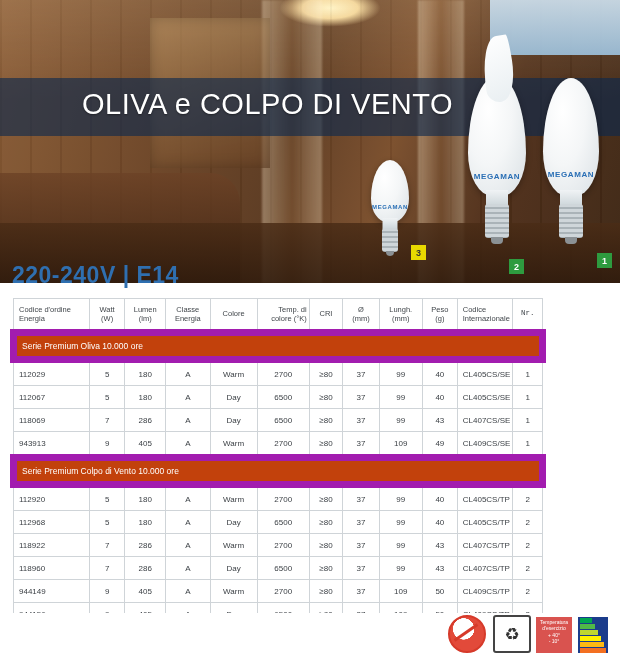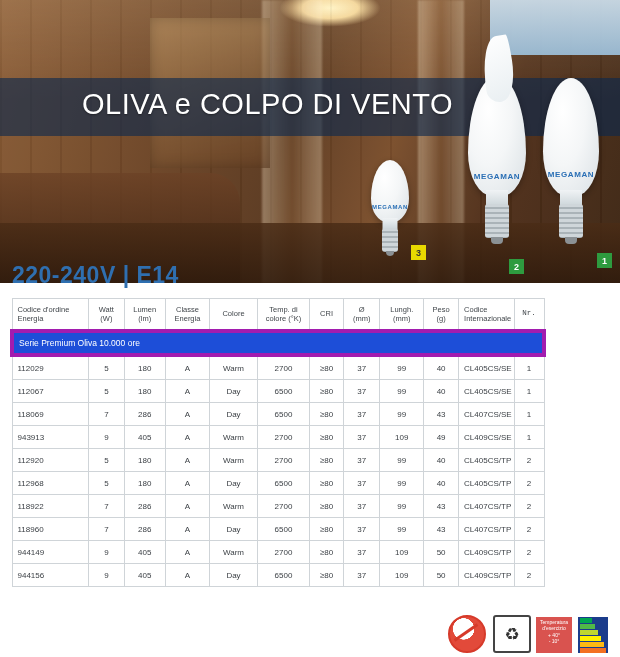--- a/index.html
+++ b/index.html
@@ -147,22 +147,22 @@
     color:#3a3f44;
     height:22px;
     padding:0 2px;
     font-weight:normal;
   }
   thead th{
     height:30px;font-size:7.5px;color:#41464b;vertical-align:middle;line-height:1.25;
   }
   th.left,td.left{text-align:left;padding-left:5px;}
   tr.section td{
-    background:#1d4ed8;color:#ffffff;text-align:left;font-size:8.5px;
-    padding-left:5px;height:20px;border:4px solid #a21caf;font-weight:normal;
+    background:#c2410c;color:#ffffff;text-align:left;font-size:8.5px;
+    padding-left:5px;height:20px;border:7px solid #a21caf;font-weight:normal;
   }
   td.code{font-size:8px;}
   
   .footer{
     position:absolute;left:0;bottom:0;width:620px;height:44px;background:#ffffff;
   }
   .f-icon{position:absolute;bottom:4px;}
   .no-dim{
     left:448px;width:34px;height:34px;border-radius:50%;
     background:radial-gradient(circle at 40% 35%, #fff 0 35%, #e24a3a 36% 100%);
@@ -250,21 +250,21 @@
             <div>Lumen</div>
             <div>(lm)</div>
           </th>
           <th style="width: 46px; margin-left: 8px;">
             <div>Classe</div>
             <div>Energia</div>
           </th>
           <th style="width: 52px;">
             <div>Colore</div>
           </th>
-          <th style="width: 60px;">
+          <th style="width: 60px; text-align: right;">
             <div>Temp. di</div>
             <div>colore (°K)</div>
           </th>
           <th style="width: 36px;">
             <div>CRI</div>
           </th>
           <th style="width: 38px;">
             <div>Ø</div>
             <div>(mm)</div>
           </th>
@@ -337,20 +337,23 @@
           <td>405</td>
           <td>A</td>
           <td>Warm</td>
           <td>2700</td>
           <td>≥80</td>
           <td>37</td>
           <td>109</td>
           <td>49</td>
           <td class="left code">CL409CS/SE</td>
           <td>1</td>
+        </tr>
+        <tr class="section">
+          <td colspan="12">Serie Premium Colpo di Vento 10.000 ore</td>
         </tr>
         <tr>
           <td class="left">112920</td>
           <td>5</td>
           <td>180</td>
           <td>A</td>
           <td>Warm</td>
           <td>2700</td>
           <td>≥80</td>
           <td>37</td>

